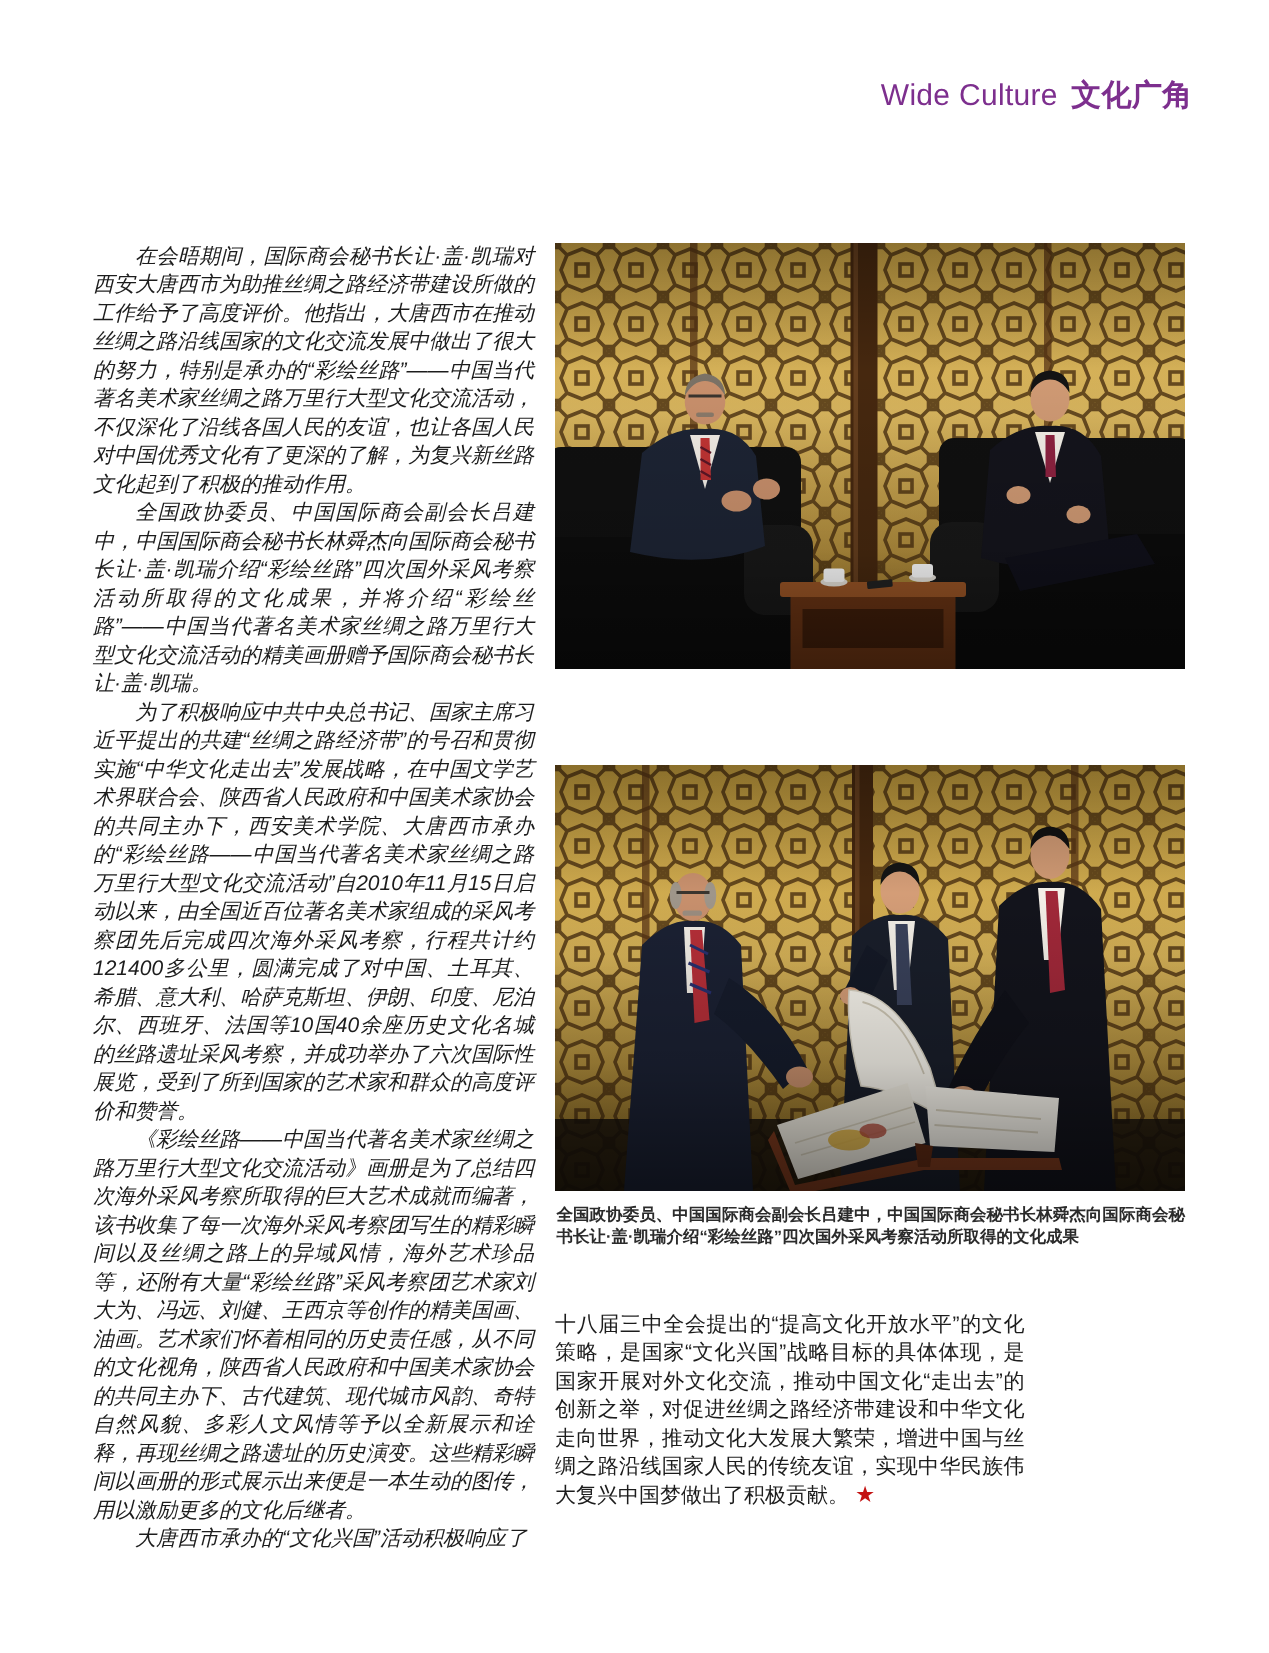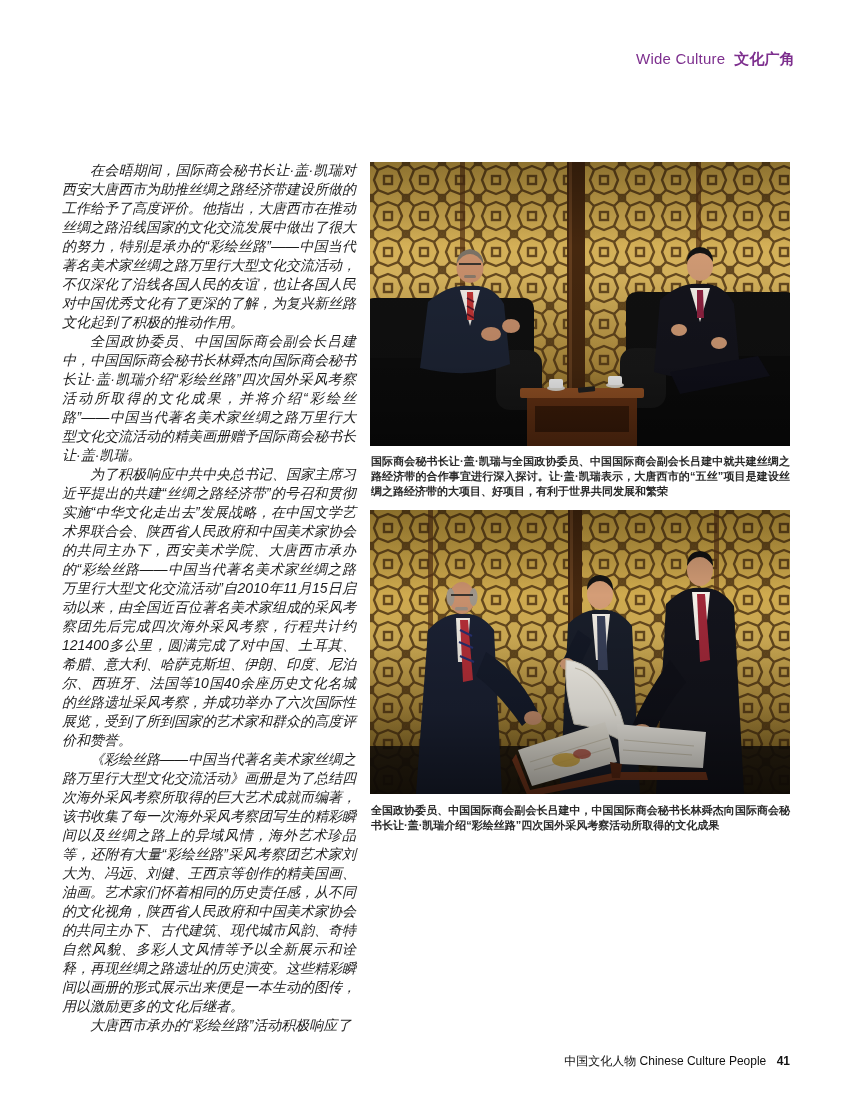--- a/index.html
+++ b/index.html
@@ -1,21 +1,21 @@
 <!DOCTYPE html>
 <html><head>
 <meta charset="utf-8">
 <style>
   html,body{margin:0;padding:0;background:#888;}
   .page{
     position:relative;width:846px;height:1102px;margin:0 auto;background:#ffffff;
     font-family:"Liberation Sans","DejaVu Sans",sans-serif;color:#1c1c1c;overflow:hidden;
   }
   .header{
-    position:absolute;top:50px;right:51px;font-size:15px;letter-spacing:.2px;
+    position:absolute;top:50px;right:51px;font-size:20px;letter-spacing:.2px;
     color:#7d2f8e;white-space:nowrap;
   }
   .header .en{font-weight:400;margin-right:9px;}
   .header .zh{font-weight:700;}
   .col-left{
     position:absolute;left:62px;top:161px;width:294px;
     font-size:14px;line-height:19px;text-align:justify;
   }
   .col-left p{margin:0;text-indent:2em;font-style:italic;}
   .photo{position:absolute;left:370px;width:420px;background:#b8922f;}
@@ -46,21 +46,21 @@
 
   <div class="header">
     <span class="en">Wide Culture</span><span class="zh">文化广角</span>
   </div>
 
   <div class="col-left">
     <p>在会晤期间，国际商会秘书长让·盖·凯瑞对西安大唐西市为助推丝绸之路经济带建设所做的工作给予了高度评价。他指出，大唐西市在推动丝绸之路沿线国家的文化交流发展中做出了很大的努力，特别是承办的“彩绘丝路”——中国当代著名美术家丝绸之路万里行大型文化交流活动，不仅深化了沿线各国人民的友谊，也让各国人民对中国优秀文化有了更深的了解，为复兴新丝路文化起到了积极的推动作用。</p>
     <p>全国政协委员、中国国际商会副会长吕建中，中国国际商会秘书长林舜杰向国际商会秘书长让·盖·凯瑞介绍“彩绘丝路”四次国外采风考察活动所取得的文化成果，并将介绍“彩绘丝路”——中国当代著名美术家丝绸之路万里行大型文化交流活动的精美画册赠予国际商会秘书长让·盖·凯瑞。</p>
     <p>为了积极响应中共中央总书记、国家主席习近平提出的共建“丝绸之路经济带”的号召和贯彻实施“中华文化走出去”发展战略，在中国文学艺术界联合会、陕西省人民政府和中国美术家协会的共同主办下，西安美术学院、大唐西市承办的“彩绘丝路——中国当代著名美术家丝绸之路万里行大型文化交流活动”自2010年11月15日启动以来，由全国近百位著名美术家组成的采风考察团先后完成四次海外采风考察，行程共计约121400多公里，圆满完成了对中国、土耳其、希腊、意大利、哈萨克斯坦、伊朗、印度、尼泊尔、西班牙、法国等10国40余座历史文化名城的丝路遗址采风考察，并成功举办了六次国际性展览，受到了所到国家的艺术家和群众的高度评价和赞誉。</p>
     <p>《彩绘丝路——中国当代著名美术家丝绸之路万里行大型文化交流活动》画册是为了总结四次海外采风考察所取得的巨大艺术成就而编著，该书收集了每一次海外采风考察团写生的精彩瞬间以及丝绸之路上的异域风情，海外艺术珍品等，还附有大量“彩绘丝路”采风考察团艺术家刘大为、冯远、刘健、王西京等创作的精美国画、油画。艺术家们怀着相同的历史责任感，从不同的文化视角，陕西省人民政府和中国美术家协会的共同主办下、古代建筑、现代城市风韵、奇特自然风貌、多彩人文风情等予以全新展示和诠释，再现丝绸之路遗址的历史演变。这些精彩瞬间以画册的形式展示出来便是一本生动的图传，用以激励更多的文化后继者。</p>
-    <p>大唐西市承办的“彩绘丝路”活动积极响应了</p>
+    <p>大唐西市承办的“文化兴国”活动积极响应了</p>
   </div>
 
   <div class="photo" id="photo1">
     <svg viewBox="0 0 420 284" preserveAspectRatio="none" aria-hidden="true">
       <defs>
         <linearGradient id="gold1" x1="0" y1="0" x2="0" y2="1">
           <stop offset="0" stop-color="#c9a244"></stop>
           <stop offset="0.4" stop-color="#d8b55e"></stop>
           <stop offset="1" stop-color="#8f6a20"></stop>
         </linearGradient>
@@ -127,21 +127,20 @@
         <ellipse cx="186" cy="226" rx="9" ry="3" fill="#e8e4dc"></ellipse>
         <rect x="179" y="217" width="14" height="9" rx="2" fill="#ffffff"></rect>
         <ellipse cx="245" cy="223" rx="9" ry="3" fill="#e8e4dc"></ellipse>
         <rect x="238" y="214" width="14" height="9" rx="2" fill="#ffffff"></rect>
         <rect x="208" y="225" width="17" height="5" rx="1" fill="#222222" transform="rotate(-6 216 227)"></rect>
       </g>
       <rect width="420" height="284" fill="url(#shade1)"></rect>
     </svg>
   </div>
 
-  <div class="caption" id="caption1">国际商会秘书长让·盖·凯瑞与全国政协委员、中国国际商会副会长吕建中就共建丝绸之路经济带的合作事宜进行深入探讨。让·盖·凯瑞表示，大唐西市的“五丝”项目是建设丝绸之路经济带的大项目、好项目，有利于世界共同发展和繁荣</div>
 
   <div class="photo" id="photo2">
     <svg viewBox="0 0 420 284" preserveAspectRatio="none" aria-hidden="true">
       <defs>
         <linearGradient id="gold2" x1="0" y1="0" x2="0" y2="1">
           <stop offset="0" stop-color="#c09a3c"></stop>
           <stop offset="0.45" stop-color="#d6b258"></stop>
           <stop offset="1" stop-color="#80601c"></stop>
         </linearGradient>
         <pattern id="lat2" width="36" height="36" patternUnits="userSpaceOnUse">
@@ -210,20 +209,18 @@
         <ellipse cx="212" cy="244" rx="9" ry="5" fill="#b44a3a" opacity="0.8"></ellipse>
         <path d="M146 244 L160 280 L248 262 L336 262 L338 270 L246 270 L158 287 L142 250 Z" fill="#7c3a1e"></path>
         <polygon points="240,252 252,254 250,268 242,268" fill="#5e2a14"></polygon>
       </g>
       <rect width="420" height="284" fill="url(#shade2)"></rect>
     </svg>
   </div>
 
   <div class="caption" id="caption2">全国政协委员、中国国际商会副会长吕建中，中国国际商会秘书长林舜杰向国际商会秘书长让·盖·凯瑞介绍“彩绘丝路”四次国外采风考察活动所取得的文化成果</div>
 
-
-  <div class="footer">
-    <span>中国文化人物</span>
-    <span>Chinese Culture People</span>
-    <span class="pg">41</span>
-  </div>
+  <div class="col-right">
+    <p><span>十八届三中全会提出的“提高文化开放水平”的文化策略，是国家“文化兴国”战略目标的具体体现，是国家开展对外文化交流，推动中国文化“走出去”的创新之举，对促进丝绸之路经济带建设和中华文化走向世界，推动文化大发展大繁荣，增进中国与丝绸之路沿线国家人民的传统友谊，实现中华民族伟大复兴中国梦做出了积极贡献。</span><span class="star">★</span></p>
+  </div>
+
 
 </div>
 
 </body></html>

